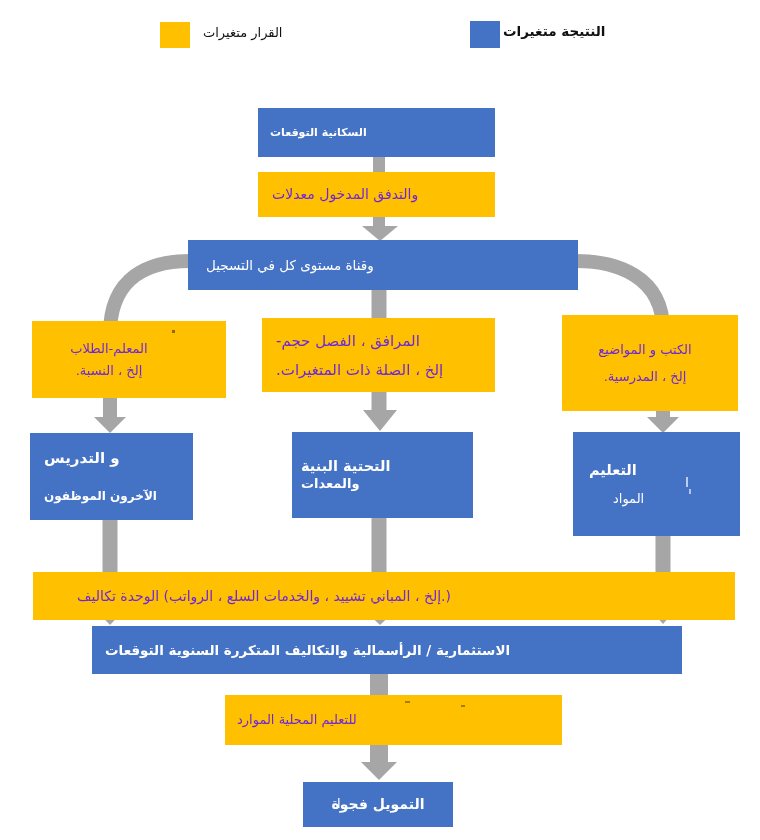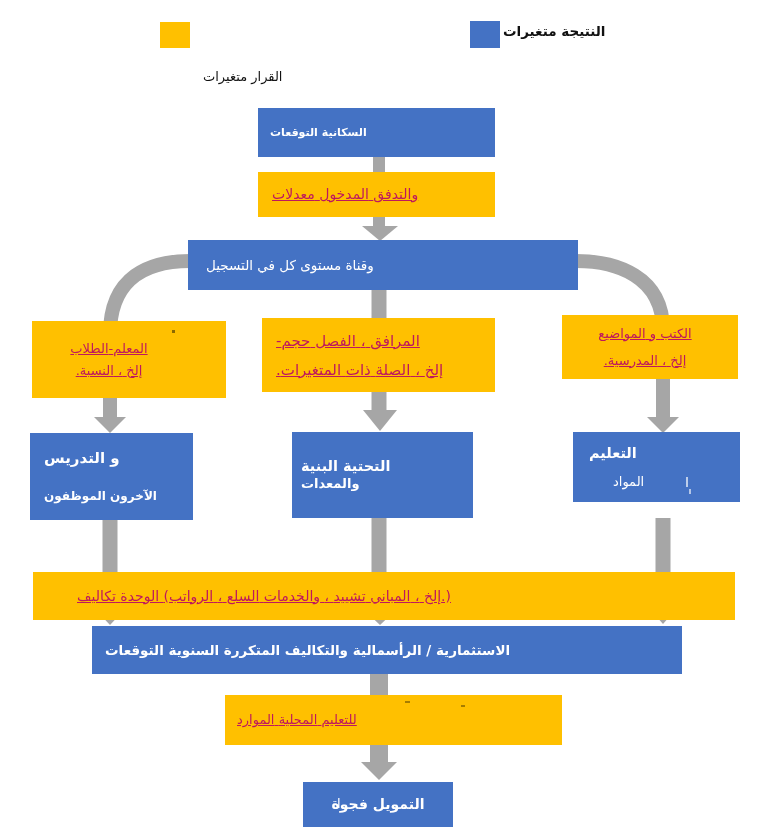--- a/index.html
+++ b/index.html
@@ -2,21 +2,21 @@
 <html><head>
 <meta charset="utf-8">
 <style>
   html,body{margin:0;padding:0;background:#fff;}
   #stage{position:relative;width:760px;height:840px;background:#ffffff;overflow:hidden;
          font-family:"DejaVu Sans",sans-serif;}
   #connectors{position:absolute;left:0;top:0;z-index:0;}
   .node{position:absolute;z-index:1;box-sizing:border-box;display:flex;flex-direction:column;
         justify-content:center;}
   .blue{background:#4472C4;color:#ffffff;}
-  .yellow{background:#FFC000;color:#be185d;text-decoration:underline;}
+  .yellow{background:#FFC000;color:#6d28d9;}
   .ln{line-height:1.2;white-space:nowrap;}
   .tok{unicode-bidi:isolate;}
   .swatch{position:absolute;z-index:1;}
   .leg-label{position:absolute;z-index:1;color:#111;}
   .speck{position:absolute;z-index:2;}
   
   .n-pop{font-size:11px;font-weight:700;padding-left:12px;}
   .n-rates{font-size:14px;padding-left:14px;}
   .n-enr{font-size:13.5px;padding-left:18px;}
   .n-ratio{font-size:13px;text-align:center;padding-right:40px;gap:6px;}
@@ -61,21 +61,21 @@
       <polygon points="94,417 126,417 110,433"></polygon>
       <polygon points="647,417 679,417 663,433"></polygon>
       <polygon points="94,608 126,608 110,625"></polygon>
       <polygon points="363,609 397,609 380,625"></polygon>
       <polygon points="648,607 678,607 663,624"></polygon>
       <polygon points="361,762 397,762 379,780"></polygon>
     </g>
   </svg>
 
   <div class="swatch" style="left:160px;top:22px;width:30px;height:26px;background:#FFC000;"></div>
-  <div class="leg-label" style="left:203px;top:25px;font-size:13px;margin-top:44px;"><span dir="ltr" class="tok">متغيرات</span> <span dir="ltr" class="tok">القرار</span></div>
+  <div class="leg-label" style="left:203px;top:25px;font-size:13px;"><span dir="ltr" class="tok">متغيرات</span> <span dir="ltr" class="tok">القرار</span></div>
   <div class="swatch" style="left:470px;top:21px;width:30px;height:27px;background:#4472C4;"></div>
   <div class="leg-label" style="left:503px;top:23px;font-size:13.5px;font-weight:700;"><span dir="ltr" class="tok">متغيرات</span> <span dir="ltr" class="tok">النتيجة</span></div>
 
   <div class="node blue n-pop" style="left:258px;top:108px;width:237px;height:49px;">
     <div class="ln"><span dir="ltr" class="tok">التوقعات</span> <span dir="ltr" class="tok">السكانية</span></div>
   </div>
 
   <div class="node yellow n-rates" style="left:258px;top:172px;width:237px;height:45px;">
     <div class="ln"><span dir="ltr" class="tok">معدلات</span> <span dir="ltr" class="tok">المدخول</span> <span dir="ltr" class="tok">والتدفق</span></div>
   </div>
@@ -87,36 +87,36 @@
   <div class="node yellow n-ratio" style="left:32px;top:321px;width:194px;height:77px;">
     <div class="ln"><span dir="ltr" class="tok">الطلاب</span><span dir="ltr" class="tok">-</span><span dir="ltr" class="tok">المعلم</span></div>
     <div class="ln"><span dir="ltr" class="tok">.النسبة</span> <span dir="ltr" class="tok">،</span> <span dir="ltr" class="tok">إلخ</span></div>
   </div>
 
   <div class="node yellow n-class" style="left:262px;top:318px;width:233px;height:74px;">
     <div class="ln"><span dir="ltr" class="tok">-</span><span dir="ltr" class="tok">حجم</span> <span dir="ltr" class="tok">الفصل</span> <span dir="ltr" class="tok">،</span> <span dir="ltr" class="tok">المرافق</span></div>
     <div class="ln"><span dir="ltr" class="tok">.المتغيرات</span> <span dir="ltr" class="tok">ذات</span> <span dir="ltr" class="tok">الصلة</span> <span dir="ltr" class="tok">،</span> <span dir="ltr" class="tok">إلخ</span></div>
   </div>
 
-  <div class="node yellow n-subj" style="left:562px;top:315px;width:176px;height:64px;justify-content:center;">
+  <div class="node yellow n-subj" style="left:562px;top:315px;width:176px;height:96px;justify-content:center;">
     <div class="ln"><span dir="ltr" class="tok">المواضيع</span> <span dir="ltr" class="tok">و</span> <span dir="ltr" class="tok">الكتب</span></div>
     <div class="ln"><span dir="ltr" class="tok">.المدرسية</span> <span dir="ltr" class="tok">،</span> <span dir="ltr" class="tok">إلخ</span></div>
   </div>
 
   <div class="node blue n-teach" style="left:30px;top:433px;width:163px;height:87px;">
     <div class="ln l1"><span dir="ltr" class="tok">التدريس</span> <span dir="ltr" class="tok">و</span></div>
     <div class="ln l2"><span dir="ltr" class="tok">الموظفون</span> <span dir="ltr" class="tok">الآخرون</span></div>
   </div>
 
   <div class="node blue n-infra" style="left:292px;top:432px;width:181px;height:86px;">
     <div class="ln l1"><span dir="ltr" class="tok">البنية</span> <span dir="ltr" class="tok">التحتية</span></div>
     <div class="ln l2"><span dir="ltr" class="tok">والمعدات</span></div>
   </div>
 
-  <div class="node blue n-mat" style="left:573px;top:432px;width:167px;height:70px;">
+  <div class="node blue n-mat" style="left:573px;top:432px;width:167px;height:104px;">
     <div class="ln l1"><span dir="ltr" class="tok">التعليم</span></div>
     <div class="ln l2"><span dir="ltr" class="tok">المواد</span></div>
   </div>
 
   <div class="node yellow n-unit" style="left:33px;top:572px;width:702px;height:48px;">
     <div class="ln"><span dir="ltr" class="tok">تكاليف</span> <span dir="ltr" class="tok">الوحدة</span> <span dir="ltr" class="tok">(الرواتب</span> <span dir="ltr" class="tok">،</span> <span dir="ltr" class="tok">السلع</span> <span dir="ltr" class="tok">والخدمات</span> <span dir="ltr" class="tok">،</span> <span dir="ltr" class="tok">تشييد</span> <span dir="ltr" class="tok">المباني</span> <span dir="ltr" class="tok">،</span> <span dir="ltr" class="tok">إلخ.)</span></div>
   </div>
 
   <div class="node blue n-proj" style="left:92px;top:626px;width:590px;height:48px;">
     <div class="ln"><span dir="ltr" class="tok">التوقعات</span> <span dir="ltr" class="tok">السنوية</span> <span dir="ltr" class="tok">المتكررة</span> <span dir="ltr" class="tok">والتكاليف</span> <span dir="ltr" class="tok">الرأسمالية</span> <span dir="ltr" class="tok">/</span> <span dir="ltr" class="tok">الاستثمارية</span></div>

